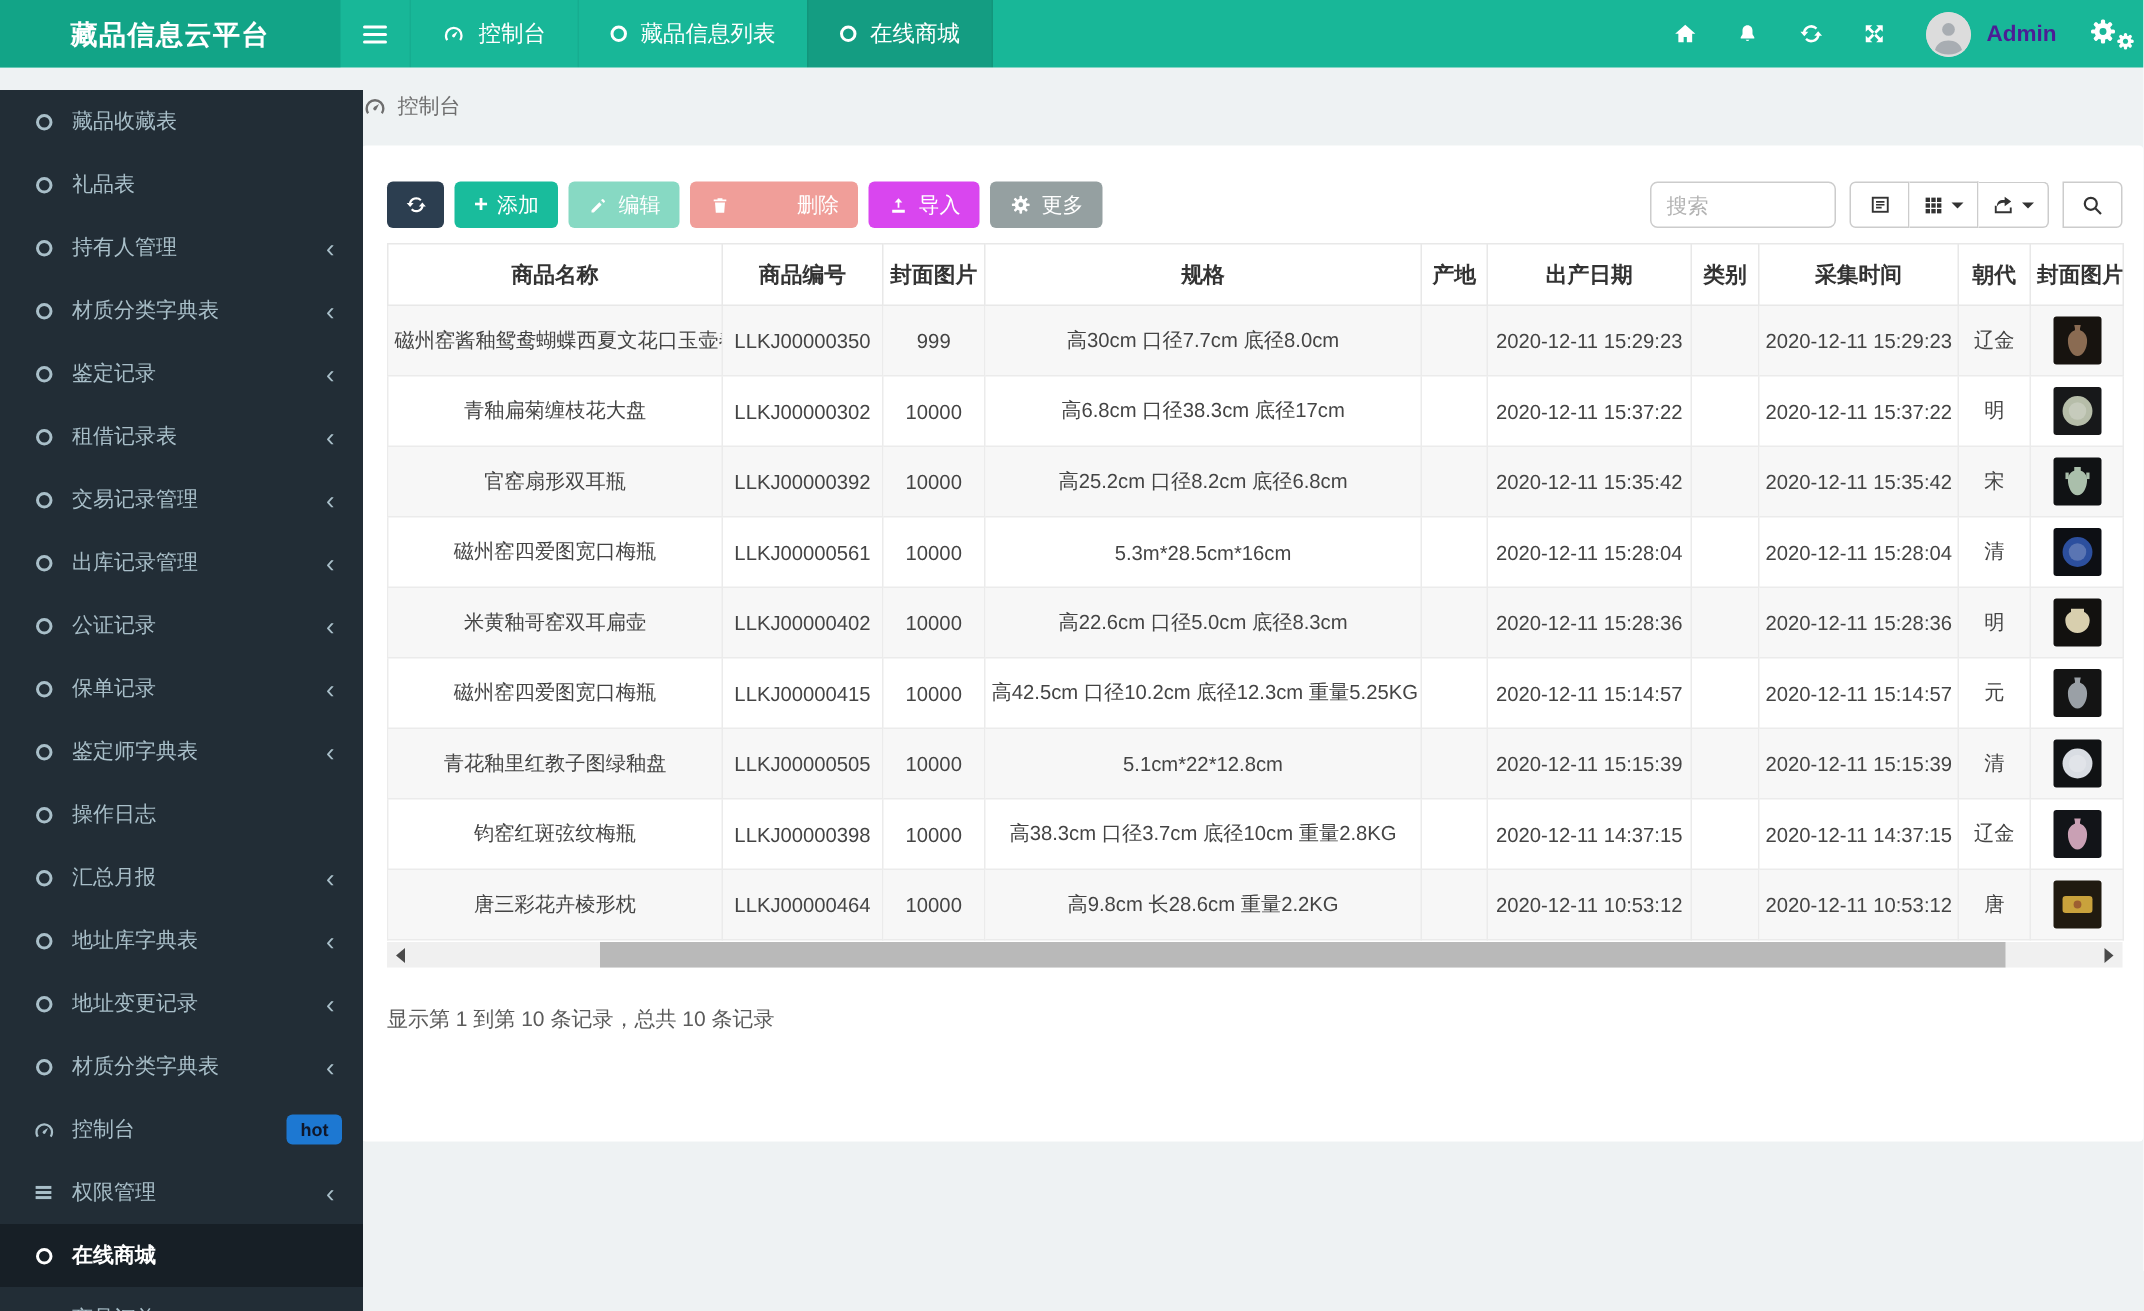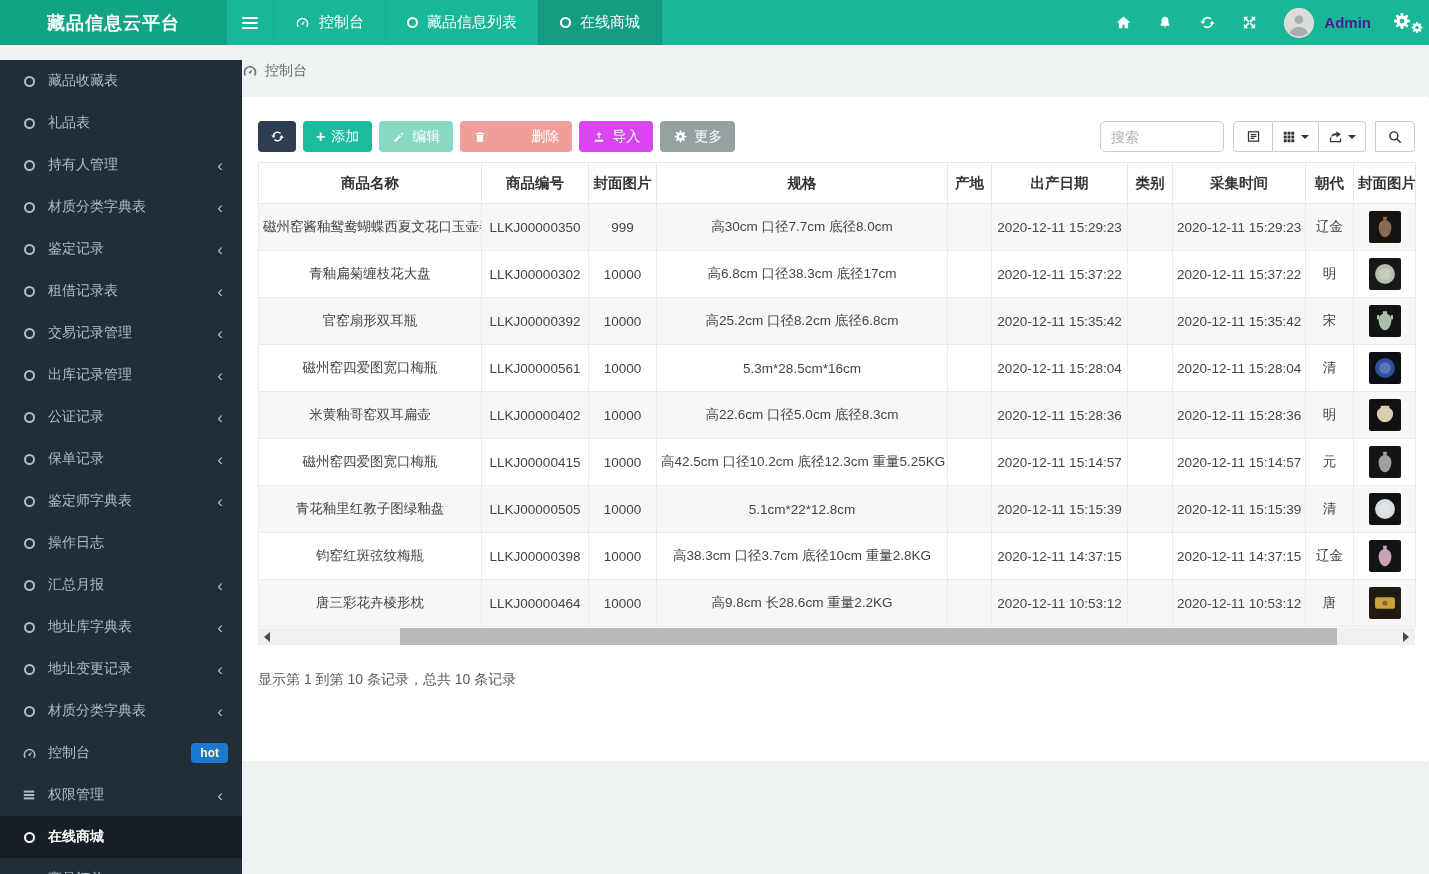--- a/index.html
+++ b/index.html
@@ -21,21 +21,21 @@
   .username { color:#4c1d95; font-weight:bold; font-size:15px; margin:0 6px 0 10px; }
   .gears { margin-left:12px; width:40px; }
 
   
   .sidebar { position:absolute; top:60px; left:0; width:242px; height:829px; background:#222d36; overflow:hidden; z-index:10; }
   .side-item { display:flex; align-items:center; height:42px; padding-left:21px; padding-right:14px; color:#a9bfc9; font-size:14px; cursor:pointer; }
   .side-item.active { background:#171f26; color:#fff; font-weight:bold; }
   .si-icon { width:16px; margin-right:11px; display:flex; align-items:center; justify-content:center; flex:none; }
   .si-label { white-space:nowrap; }
   .si-chevron { margin-left:auto; font-size:17px; line-height:1; padding-right:5px; }
-  .si-badge { margin-left:auto; background:#1d78d2; color:#fef9c3; font-size:12px; font-weight:bold; padding:3px 9px; border-radius:4px; }
+  .si-badge { margin-left:auto; background:#1d78d2; color:#0f172a; font-size:12px; font-weight:bold; padding:3px 9px; border-radius:4px; }
 
   
   .content { position:absolute; top:45px; left:227px; width:1202px; height:829px; }
   .breadcrumb { height:52px; display:flex; align-items:center; gap:7px; padding-left:15px; color:#6e6e6e; font-size:14px; }
   .panel { margin-left:14px; width:1188px; height:664px; background:#fff; border-radius:3px; padding:24px 14px 0 17px; }
 
   
   .toolbar { display:flex; align-items:center; justify-content:space-between; margin-bottom:10px; }
   .tb-left { display:flex; align-items:center; gap:7px; }
   .btn { height:31px; border:none; border-radius:4px; color:#fff; font-size:14px; display:inline-flex; align-items:center; gap:6px; padding:0 13px; cursor:pointer; font-family:inherit; white-space:nowrap; }

